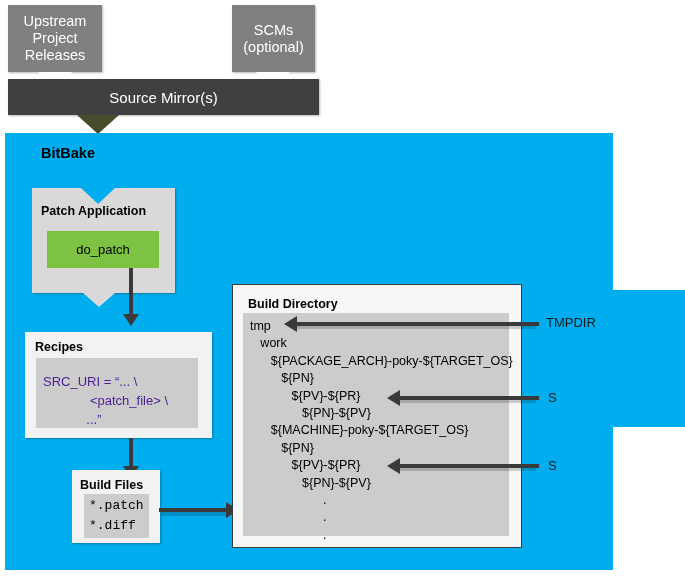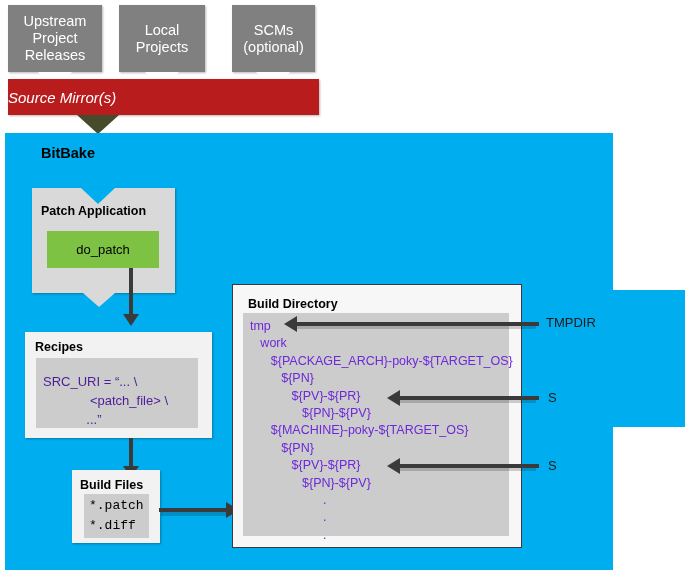--- a/index.html
+++ b/index.html
@@ -44,28 +44,27 @@
   .notch-blue {
     position: absolute;
     width: 0; height: 0;
     border-left: 17px solid transparent;
     border-right: 17px solid transparent;
     border-top: 16px solid #00AEEF;
   }
 
   
   .mirror {
-    background: #b91c1c;
+    background: #404040;
     color: #ffffff;
     font-size: 15px;
     display: flex;
     align-items: center;
-    justify-content: flex-start;
+    justify-content: center;
     box-shadow: 1px 1px 2px rgba(0,0,0,0.28);
-    font-style: italic;
   }
   
   .mirror-point {
     position: absolute;
     width: 0; height: 0;
     border-left: 21px solid transparent;
     border-right: 21px solid transparent;
     border-top: 19px solid #464B2C;
   }
 
@@ -109,21 +108,21 @@
   
   #build-dir {
     background: #F7F7F7;
     border: 1px solid #3A3A3A;
   }
   #build-tree {
     position: absolute;
     background: #CCCCCC;
     font-size: 12.5px;
     line-height: 17.4px;
-    color: #6d28d9;
+    color: #000000;
     white-space: pre;
     padding-top: 5px;
   }
   .tree-line { display: block; }
 
   
   .codeblock {
     position: absolute;
     font-size: 13px;
     line-height: 19px;
@@ -188,26 +187,20 @@
 
   <div class="abs srcbox" style="left:8px; top:5px; width:94px; height:67px;">
     <div>
       <span>Upstream</span>
       <span>Project</span>
       <span>Releases</span>
     </div>
   </div>
   <div class="notch-white" style="left:38px; top:72px;"></div>
 
-  <div class="abs srcbox" style="left:119px; top:5px; width:86px; height:67px;">
-    <div>
-      <span>Local</span>
-      <span>Projects</span>
-    </div>
-  </div>
   <div class="notch-white" style="left:145px; top:72px;"></div>
 
   <div class="abs srcbox" style="left:232px; top:5px; width:83px; height:67px;">
     <div>
       <span>SCMs</span>
       <span>(optional)</span>
     </div>
   </div>
   <div class="notch-white" style="left:256px; top:72px;"></div>
 

